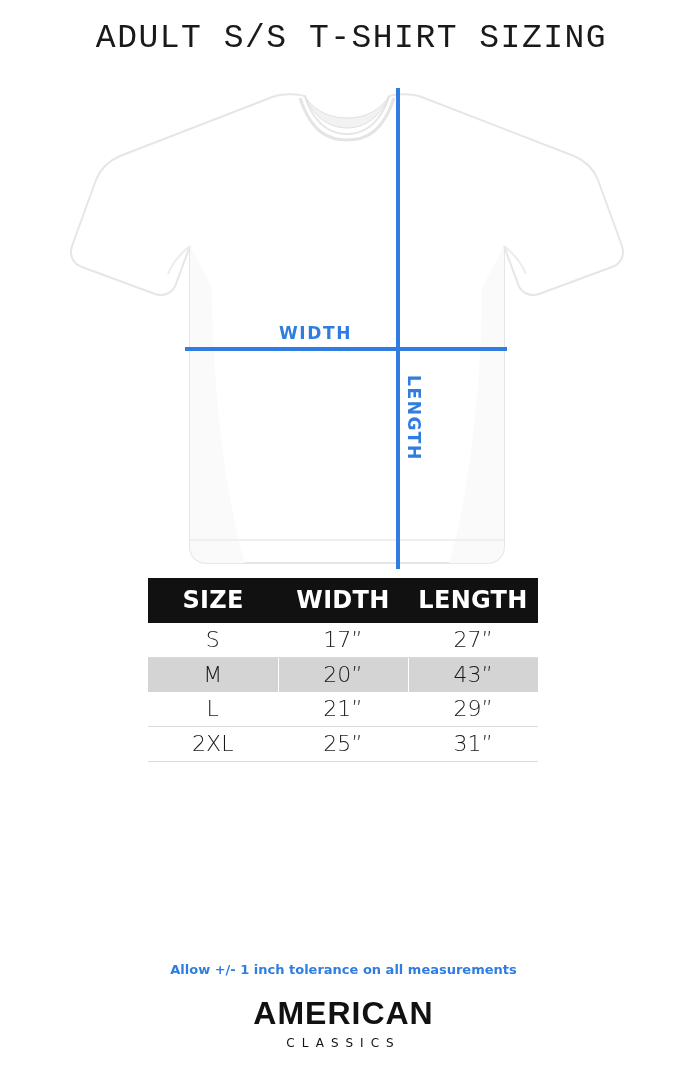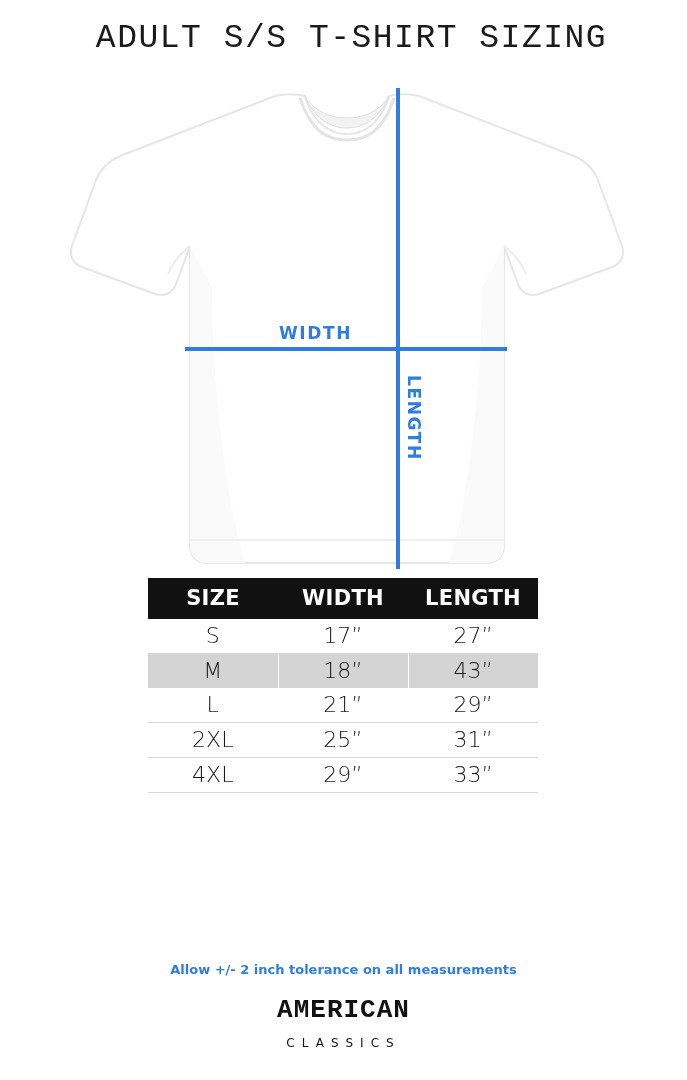--- a/index.html
+++ b/index.html
@@ -98,21 +98,21 @@
     width: 390px;
   }
   table.size-table {
     border-collapse: collapse;
     width: 390px;
     table-layout: fixed;
   }
   table.size-table th {
     background: #111111;
     color: #ffffff;
-    font-size: 21px;
+    font-size: 24px;
     font-weight: bold;
     padding: 8px 0 9px 0;
     text-align: center;
     font-family: "DejaVu Sans", sans-serif;
     letter-spacing: 0.3px;
   }
   table.size-table td {
     font-size: 22px;
     text-align: center;
     padding: 4px 0 5px 0;
@@ -138,25 +138,25 @@
     font-family: "DejaVu Sans", sans-serif;
   }
 
   
   .brand-main {
     position: absolute;
     top: 995px;
     left: 0;
     width: 687px;
     text-align: center;
-    font-size: 26px;
+    font-size: 32px;
     font-weight: bold;
     letter-spacing: 1px;
     color: #111111;
-    font-family: Liberation Mono, monospace;
+    font-family: Liberation Sans, sans-serif;
   }
   .brand-sub {
     position: absolute;
     top: 1036px;
     left: 0;
     width: 687px;
     text-align: center;
     font-size: 12px;
     letter-spacing: 7px;
     color: #111111;
@@ -230,40 +230,35 @@
         </tr>
       </thead>
       <tbody>
         <tr class="row-odd">
           <td>S</td>
           <td>17”</td>
           <td>27”</td>
         </tr>
         <tr class="row-even">
           <td>M</td>
-          <td>18”</td>
+          <td>20”</td>
           <td>43”</td>
         </tr>
         <tr class="row-odd">
           <td>L</td>
           <td>21”</td>
           <td>29”</td>
         </tr>
         <tr class="row-odd">
           <td>2XL</td>
           <td>25”</td>
           <td>31”</td>
         </tr>
-        <tr class="row-odd">
-          <td>4XL</td>
-          <td>29”</td>
-          <td>33”</td>
-        </tr>
       </tbody>
     </table>
   </div>
 
-  <div class="tolerance">Allow +/- 2 inch tolerance on all measurements</div>
+  <div class="tolerance">Allow +/- 1 inch tolerance on all measurements</div>
 
   <div class="brand-main">AMERICAN</div>
   <div class="brand-sub">CLASSICS</div>
 
 </div>
 
 </body></html>

